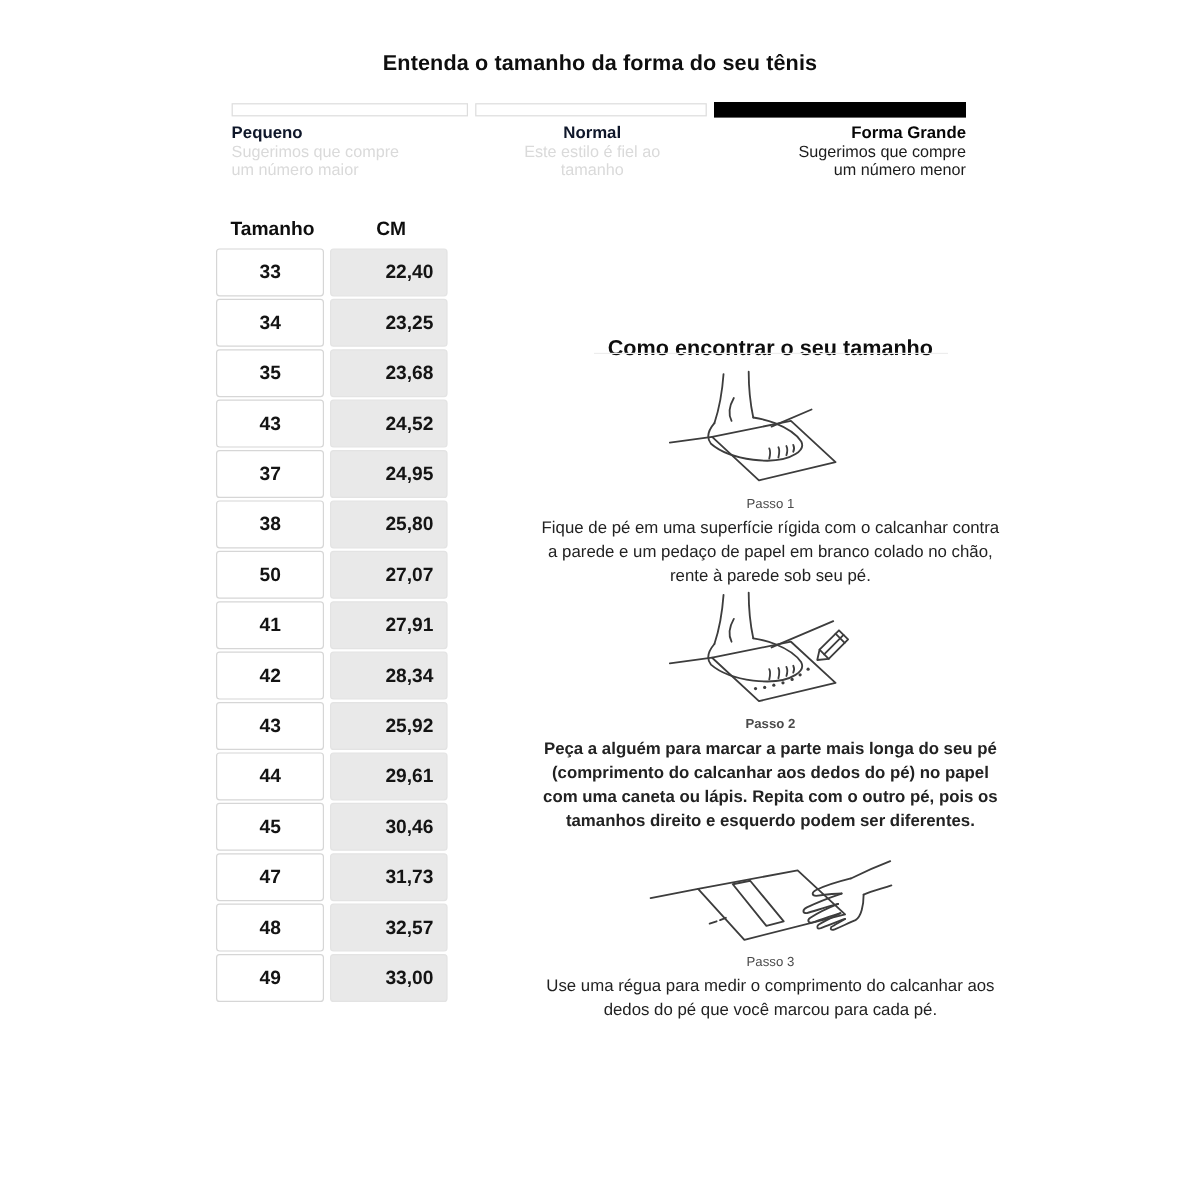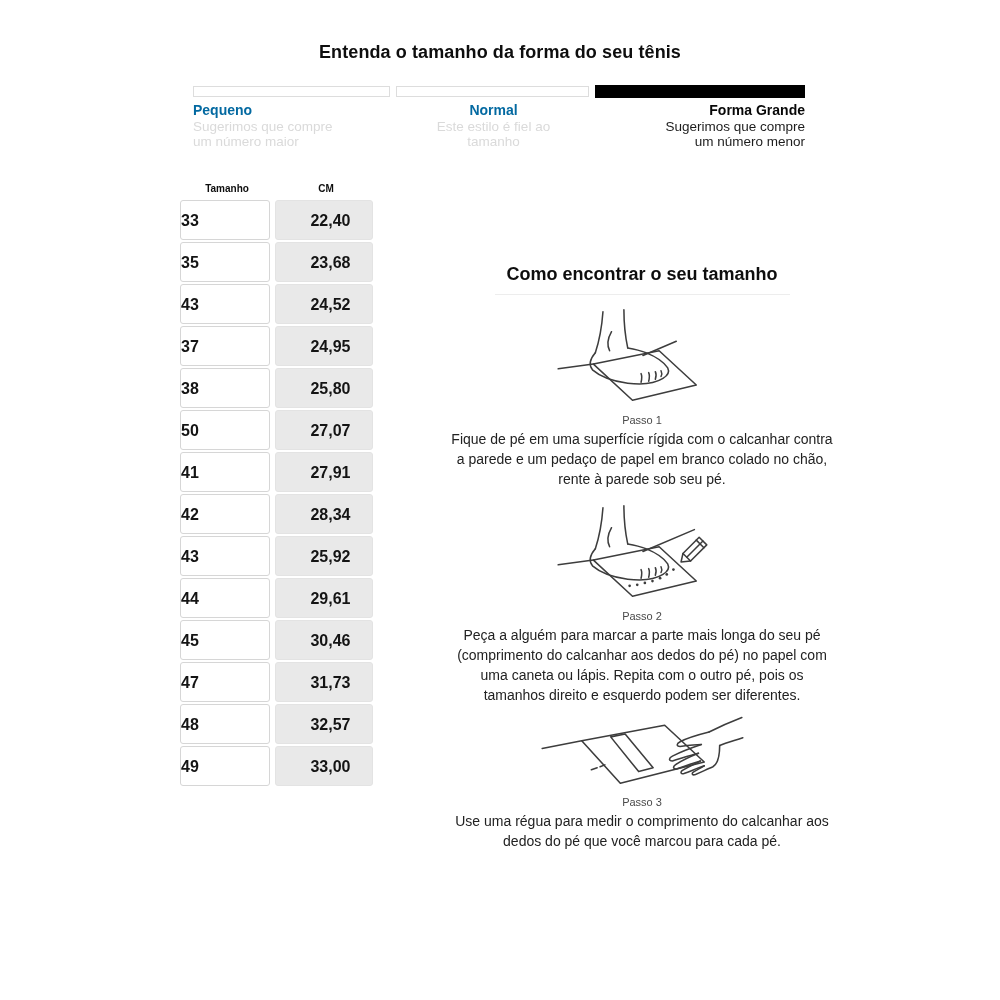--- a/index.html
+++ b/index.html
@@ -18,47 +18,47 @@
   
   .fit-bar{top:84px;left:193px;width:612px;height:14px;display:flex;gap:6px;align-items:center;}
   .fit-seg{box-sizing:border-box;height:11px;background:#fff;border:1px solid #dddddd;}
   .fit-seg.s1{width:197px;}
   .fit-seg.s2{width:193px;}
   .fit-seg.s3{width:210px;height:13px;background:#000;border:none;}
 
   .fit-label{top:103px;width:145px;font-size:13.5px;line-height:15.5px;}
   .fit-label b{display:block;font-size:14px;font-weight:bold;}
   .fit-label.muted{color:#dadada;}
-  .fit-label.muted b{color:#0369a1;}
+  .fit-label.muted b{color:#0f172a;}
   .fit-label.dark{color:#1c1c1c;}
   .fit-label.dark b{color:#070707;}
   .lab-small{left:193px;text-align:left;}
   .lab-normal{left:421px;text-align:center;}
   .lab-large{left:660px;text-align:right;}
 
   
   .size-table{top:183px;left:180px;width:193px;}
   .thead{display:flex;gap:5px;margin-bottom:6px;}
-  .th{width:94px;text-align:center;font-weight:bold;font-size:10px;color:#0e0e0e;}
+  .th{width:94px;text-align:center;font-weight:bold;font-size:16px;color:#0e0e0e;}
   .trow{display:flex;gap:5px;margin-bottom:2px;}
   .cell{
-    width:114px;height:40px;line-height:40px;text-align:left;
+    width:114px;height:40px;line-height:40px;text-align:center;
     font-weight:bold;font-size:16px;color:#141414;box-sizing:border-box;border-radius:3px;
   }
   .size-cell{background:#ffffff;border:1px solid #d6d6d6;}
   .cm-cell{background:#e9e9e9;border:1px solid #e3e3e3;padding-left:34px;}
 
   
   .guide{top:0;left:450px;width:384px;height:1000px;}
-  .guide-title{position:absolute;top:264px;left:0;width:384px;text-align:center;
+  .guide-title{position:absolute;top:280px;left:0;width:384px;text-align:center;
     font-size:18px;font-weight:bold;color:#0e0e0e;}
   .guide-divider{position:absolute;top:294px;left:45px;width:295px;height:1px;background:#ededed;}
   .step{position:absolute;left:0;width:384px;text-align:center;}
   .step-1{top:306px;}
-  .step-2{top:502px;}
+  .step-2{top:490px;font-weight:bold;}
   .step-3{top:706px;}
   .step svg{display:block;margin:0 auto;}
   .step-label{font-size:11px;color:#4a4a4a;margin-top:8px;}
   .step-text{font-size:14px;line-height:20px;color:#222;margin-top:3px;}
 
   .sketch{stroke:#3d3d3d;stroke-width:1.6;fill:none;stroke-linecap:round;stroke-linejoin:round;}
   .sketch-dot{fill:#3d3d3d;stroke:none;}
 </style>
 </head>
 <body>
@@ -86,20 +86,24 @@
 
 <div class="abs size-table">
   <div class="thead">
     <div class="th">Tamanho</div>
     <div class="th">CM</div>
   </div>
   <div>
       <div class="trow">
         <div class="cell size-cell">33</div>
         <div class="cell cm-cell">22,40</div>
+      </div>
+      <div class="trow">
+        <div class="cell size-cell">34</div>
+        <div class="cell cm-cell">23,25</div>
       </div>
       <div class="trow">
         <div class="cell size-cell">35</div>
         <div class="cell cm-cell">23,68</div>
       </div>
       <div class="trow">
         <div class="cell size-cell">43</div>
         <div class="cell cm-cell">24,52</div>
       </div>
       <div class="trow">

